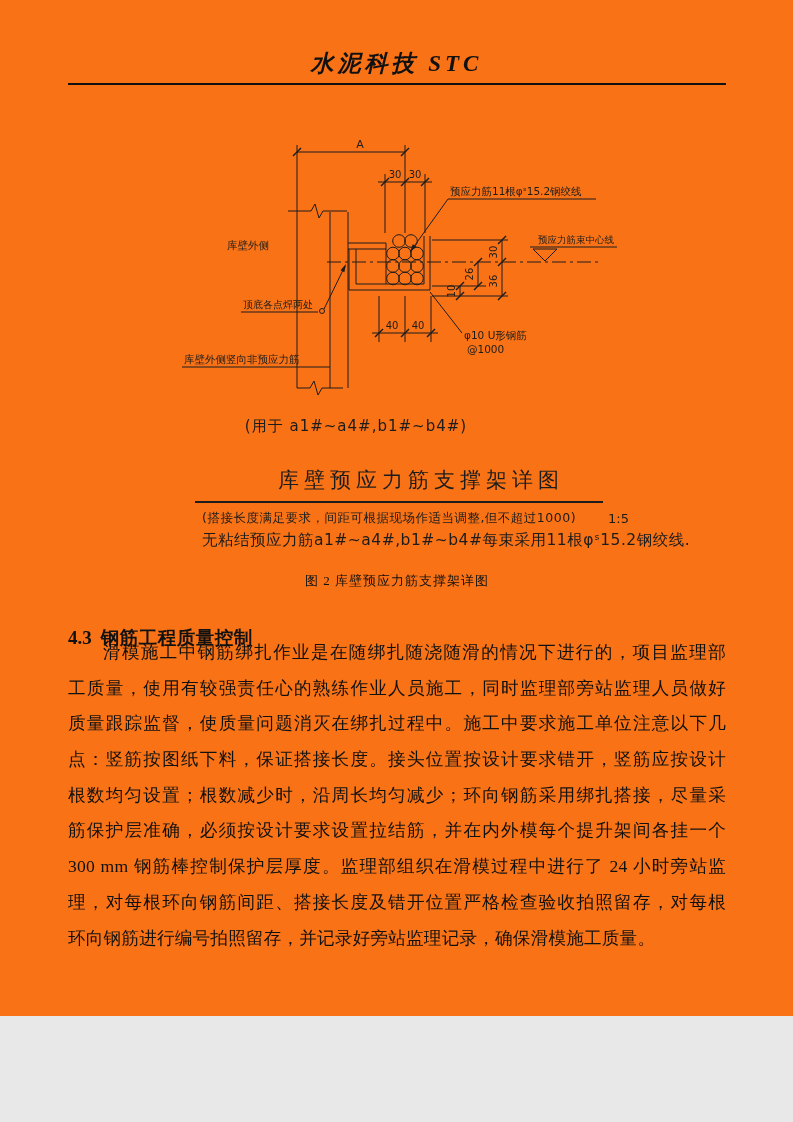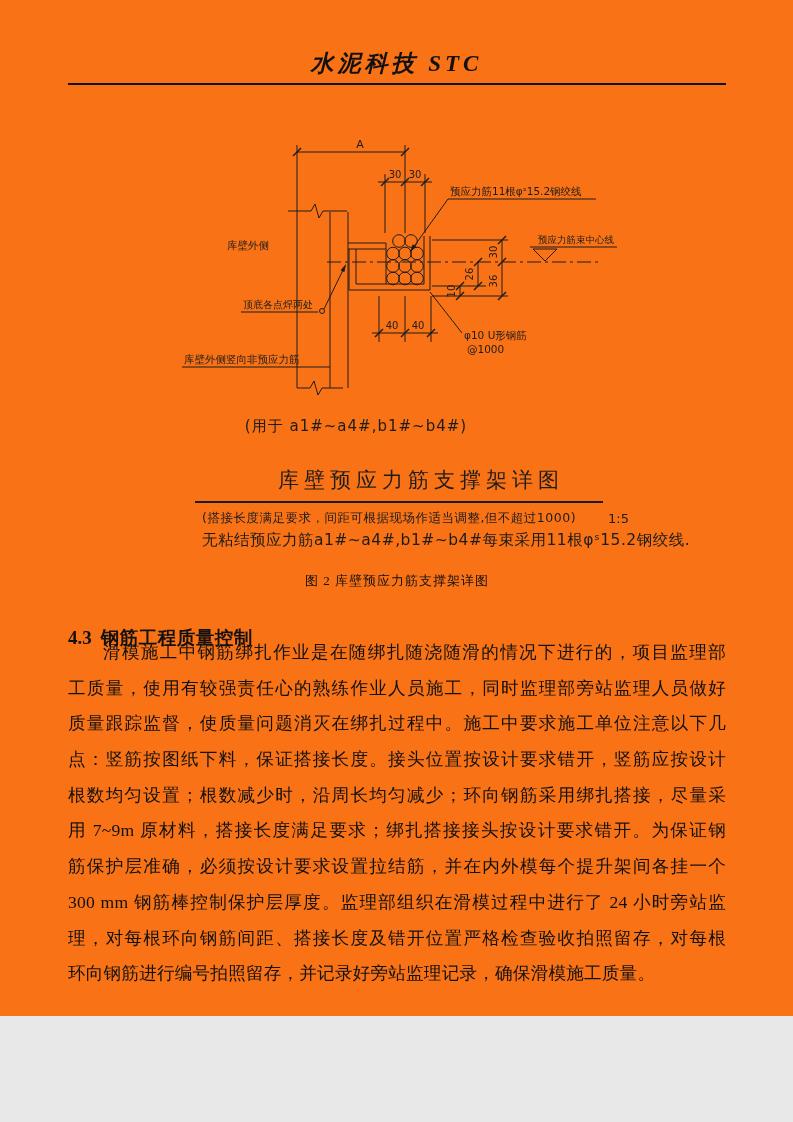--- a/index.html
+++ b/index.html
@@ -193,21 +193,20 @@
   <div class="abs section-heading">
     <span class="num">4.3</span><span class="ttl">钢筋工程质量控制</span>
   </div>
 
   <div class="abs para">
     <div class="pline first">滑模施工中钢筋绑扎作业是在随绑扎随浇随滑的情况下进行的，项目监理部</div>
     <div class="pline">工质量，使用有较强责任心的熟练作业人员施工，同时监理部旁站监理人员做好</div>
     <div class="pline">质量跟踪监督，使质量问题消灭在绑扎过程中。施工中要求施工单位注意以下几</div>
     <div class="pline">点：竖筋按图纸下料，保证搭接长度。接头位置按设计要求错开，竖筋应按设计</div>
     <div class="pline">根数均匀设置；根数减少时，沿周长均匀减少；环向钢筋采用绑扎搭接，尽量采</div>
-    <div class="pline">用 7~9m 原材料，搭接长度满足要求；绑扎搭接接头按设计要求错开。为保证钢</div>
     <div class="pline">筋保护层准确，必须按设计要求设置拉结筋，并在内外模每个提升架间各挂一个</div>
     <div class="pline">300 mm 钢筋棒控制保护层厚度。监理部组织在滑模过程中进行了 24 小时旁站监</div>
     <div class="pline">理，对每根环向钢筋间距、搭接长度及错开位置严格检查验收拍照留存，对每根</div>
     <div class="pline last">环向钢筋进行编号拍照留存，并记录好旁站监理记录，确保滑模施工质量。</div>
   </div>
 
   <div class="abs footer-rule"></div>
   <div class="abs footer-page">55</div>
   <div class="abs footer-issue">2022.No.4</div>
 

